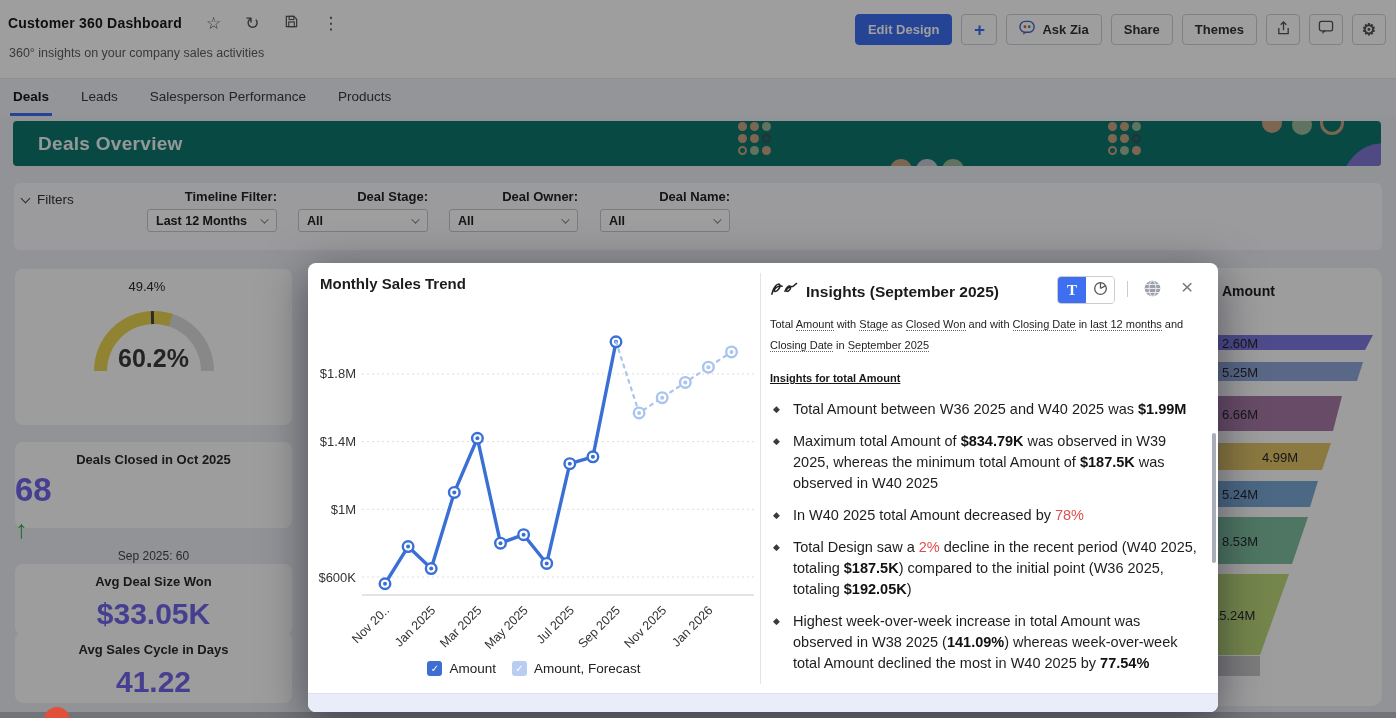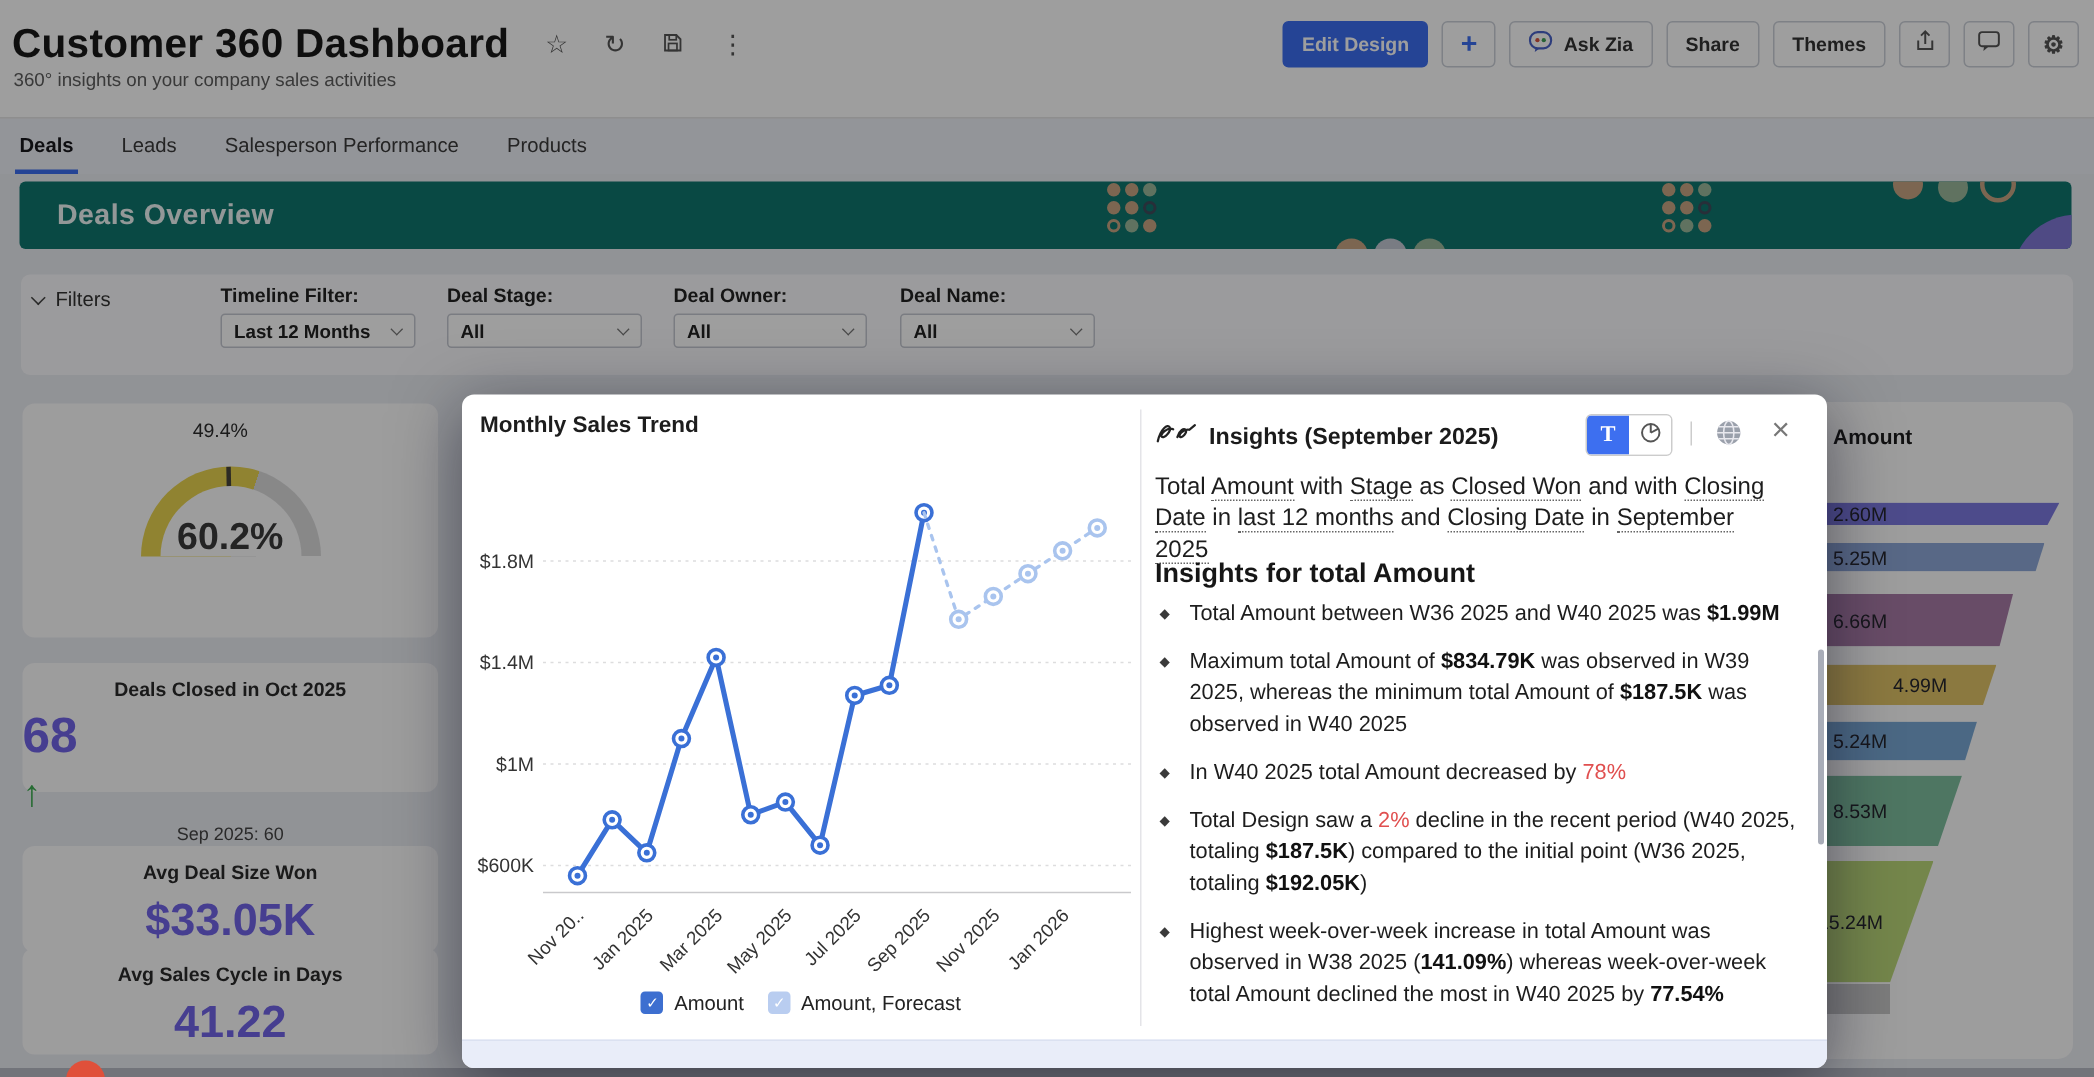--- a/index.html
+++ b/index.html
@@ -2,21 +2,21 @@
 <html><head>
 <meta charset="utf-8">
 <style>
   * { margin:0; padding:0; box-sizing:border-box; }
   body { font-family:"Liberation Sans", sans-serif; background:#222; }
   .page { position:relative; width:1396px; height:718px; overflow:hidden; background:#fff; }
 
   
   .app-header { position:absolute; top:0; left:0; right:0; height:78px; background:#fff; }
   .title-row { position:absolute; top:14px; left:8px; display:flex; align-items:center; gap:24px; }
-  .page-title { font-size:27px; font-weight:700; color:#191919; letter-spacing:.2px; }
+  .page-title { font-size:14px; font-weight:700; color:#191919; letter-spacing:.2px; }
   .hicon { font-size:17px; color:#555; cursor:pointer; line-height:1; }
   .subtitle { position:absolute; top:46px; left:9px; font-size:12.5px; color:#5d5d5d; }
   .actions { position:absolute; top:14px; right:10px; display:flex; gap:9px; }
   .btn { height:31px; border:1px solid #ccd0d9; border-radius:4px; background:#fff; color:#333;
          font-family:"Liberation Sans",sans-serif; font-size:13px; font-weight:700;
          display:flex; align-items:center; justify-content:center; gap:6px; padding:0 12px; cursor:pointer; }
   .btn.primary { background:#3d6ff0; border-color:#3d6ff0; color:#fff; }
   .btn.iconbtn { width:34px; padding:0; color:#555; font-size:16px; }
   .plus-glyph { color:#3d6ff0; font-size:19px; font-weight:700; line-height:1; }
 
@@ -39,21 +39,21 @@
   .deco-dot { width:9px; height:9px; border-radius:50%; }
   .deco-circle { position:absolute; border-radius:50%; }
 
   .filters-panel { position:absolute; left:14px; top:67px; width:1368px; height:67px; background:#fbfbfd;
                    border-radius:6px; }
   .filters-toggle { position:absolute; left:22px; top:76px; display:flex; align-items:center; gap:8px;
                     font-size:13.5px; color:#333; cursor:pointer; }
   .chev { width:7px; height:7px; border-right:1.6px solid #444; border-bottom:1.6px solid #444;
           transform:rotate(45deg); margin-top:-3px; }
   .filter-group { position:absolute; top:73px; }
-  .filter-label { font-size:13px; font-weight:700; color:#222; margin-bottom:5px; }
+  .filter-label { font-size:13px; font-weight:700; color:#222; margin-bottom:5px;text-align:right; }
   .select-box { height:23px; background:#fff; border:1px solid #c6c9d2; border-radius:3px;
                 display:flex; align-items:center; justify-content:space-between; padding:0 8px;
                 font-size:12.5px; font-weight:700; color:#222; cursor:pointer; }
   .select-box .chev { border-color:#777; transform:rotate(45deg) scale(.85); }
 
   
   .card { position:absolute; left:15px; width:277px; background:#fdfdfe; border-radius:8px; }
   .card-title { text-align:center; font-size:13px; font-weight:700; color:#2b2b2b; padding-top:10px; }
   .gauge-wrap { position:relative; width:124px; margin:32px auto 0; height:70px; }
   .gauge { position:absolute; left:2px; bottom:0; width:120px; height:60px;
@@ -101,23 +101,23 @@
   .ins-header { position:absolute; left:9px; top:17px; display:flex; align-items:center; gap:8px; }
   .ins-title { font-size:15.5px; font-weight:700; color:#1b1b1b; }
   .toggle-group { position:absolute; left:296px; top:13px; display:flex; border:1px solid #ccc;
                   border-radius:4px; overflow:hidden; }
   .tg-btn { width:28px; height:26px; display:flex; align-items:center; justify-content:center;
             background:#fff; cursor:pointer; border:none; font-family:"Liberation Serif",serif; }
   .tg-btn.sel { background:#3d6ff0; color:#fff; font-size:15px; font-weight:700; }
   .hsep { position:absolute; left:366px; top:18px; width:1px; height:16px; background:#ccc; }
   .ins-globe { position:absolute; left:382px; top:16px; cursor:pointer; }
   .ins-close { position:absolute; left:420px; top:12px; font-size:21px; color:#777; cursor:pointer; }
-  .ins-sub { position:absolute; left:9px; top:51px; width:426px; font-size:16px; line-height:21px; color:#1d1d1d; }
+  .ins-sub { position:absolute; left:9px; top:51px; width:426px; font-size:11px; line-height:21px; color:#1d1d1d; }
   .ins-sub .u { border-bottom:1.5px dotted #666; cursor:pointer; }
-  .ins-h4 { position:absolute; left:9px; top:109px; font-size:18px; font-weight:700; color:#161616; }
+  .ins-h4 { position:absolute; left:9px; top:109px; font-size:11px; font-weight:700; color:#161616;text-decoration:underline; }
   .ins-bullets { position:absolute; left:9px; top:136px; width:428px; list-style:none; }
   .ins-bullets li { position:relative; padding-left:23px; font-size:14.5px; line-height:21px;
                     color:#1d1d1d; margin-bottom:11px; }
   .ins-bullets li::before { content:"\25C6"; position:absolute; left:3px; top:0; font-size:9px; color:#3a3a3a; }
   .ins-bullets .b { font-weight:700; color:#111; }
   .ins-bullets .r { color:#e04f4f; }
   .scroll-thumb { position:absolute; right:2px; top:170px; width:4px; height:130px;
                   background:#a9adb8; border-radius:2px; }
 </style>
 </head>

